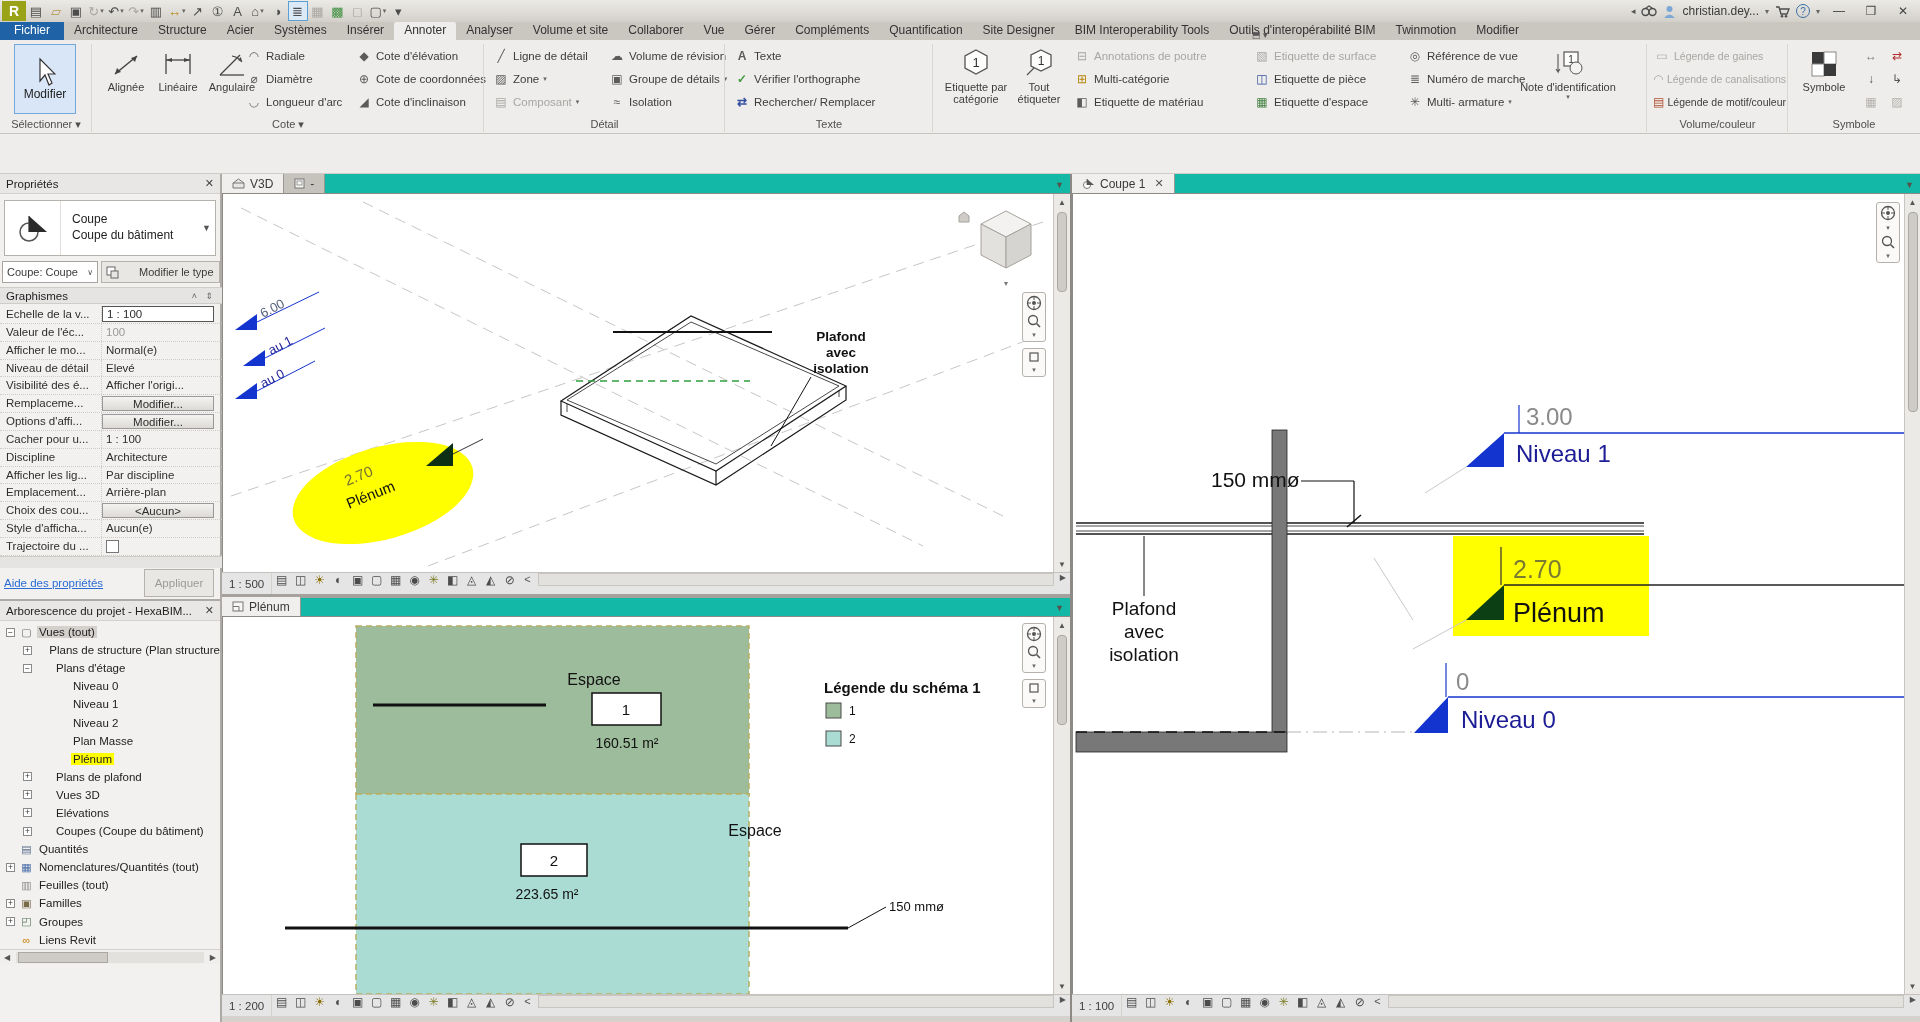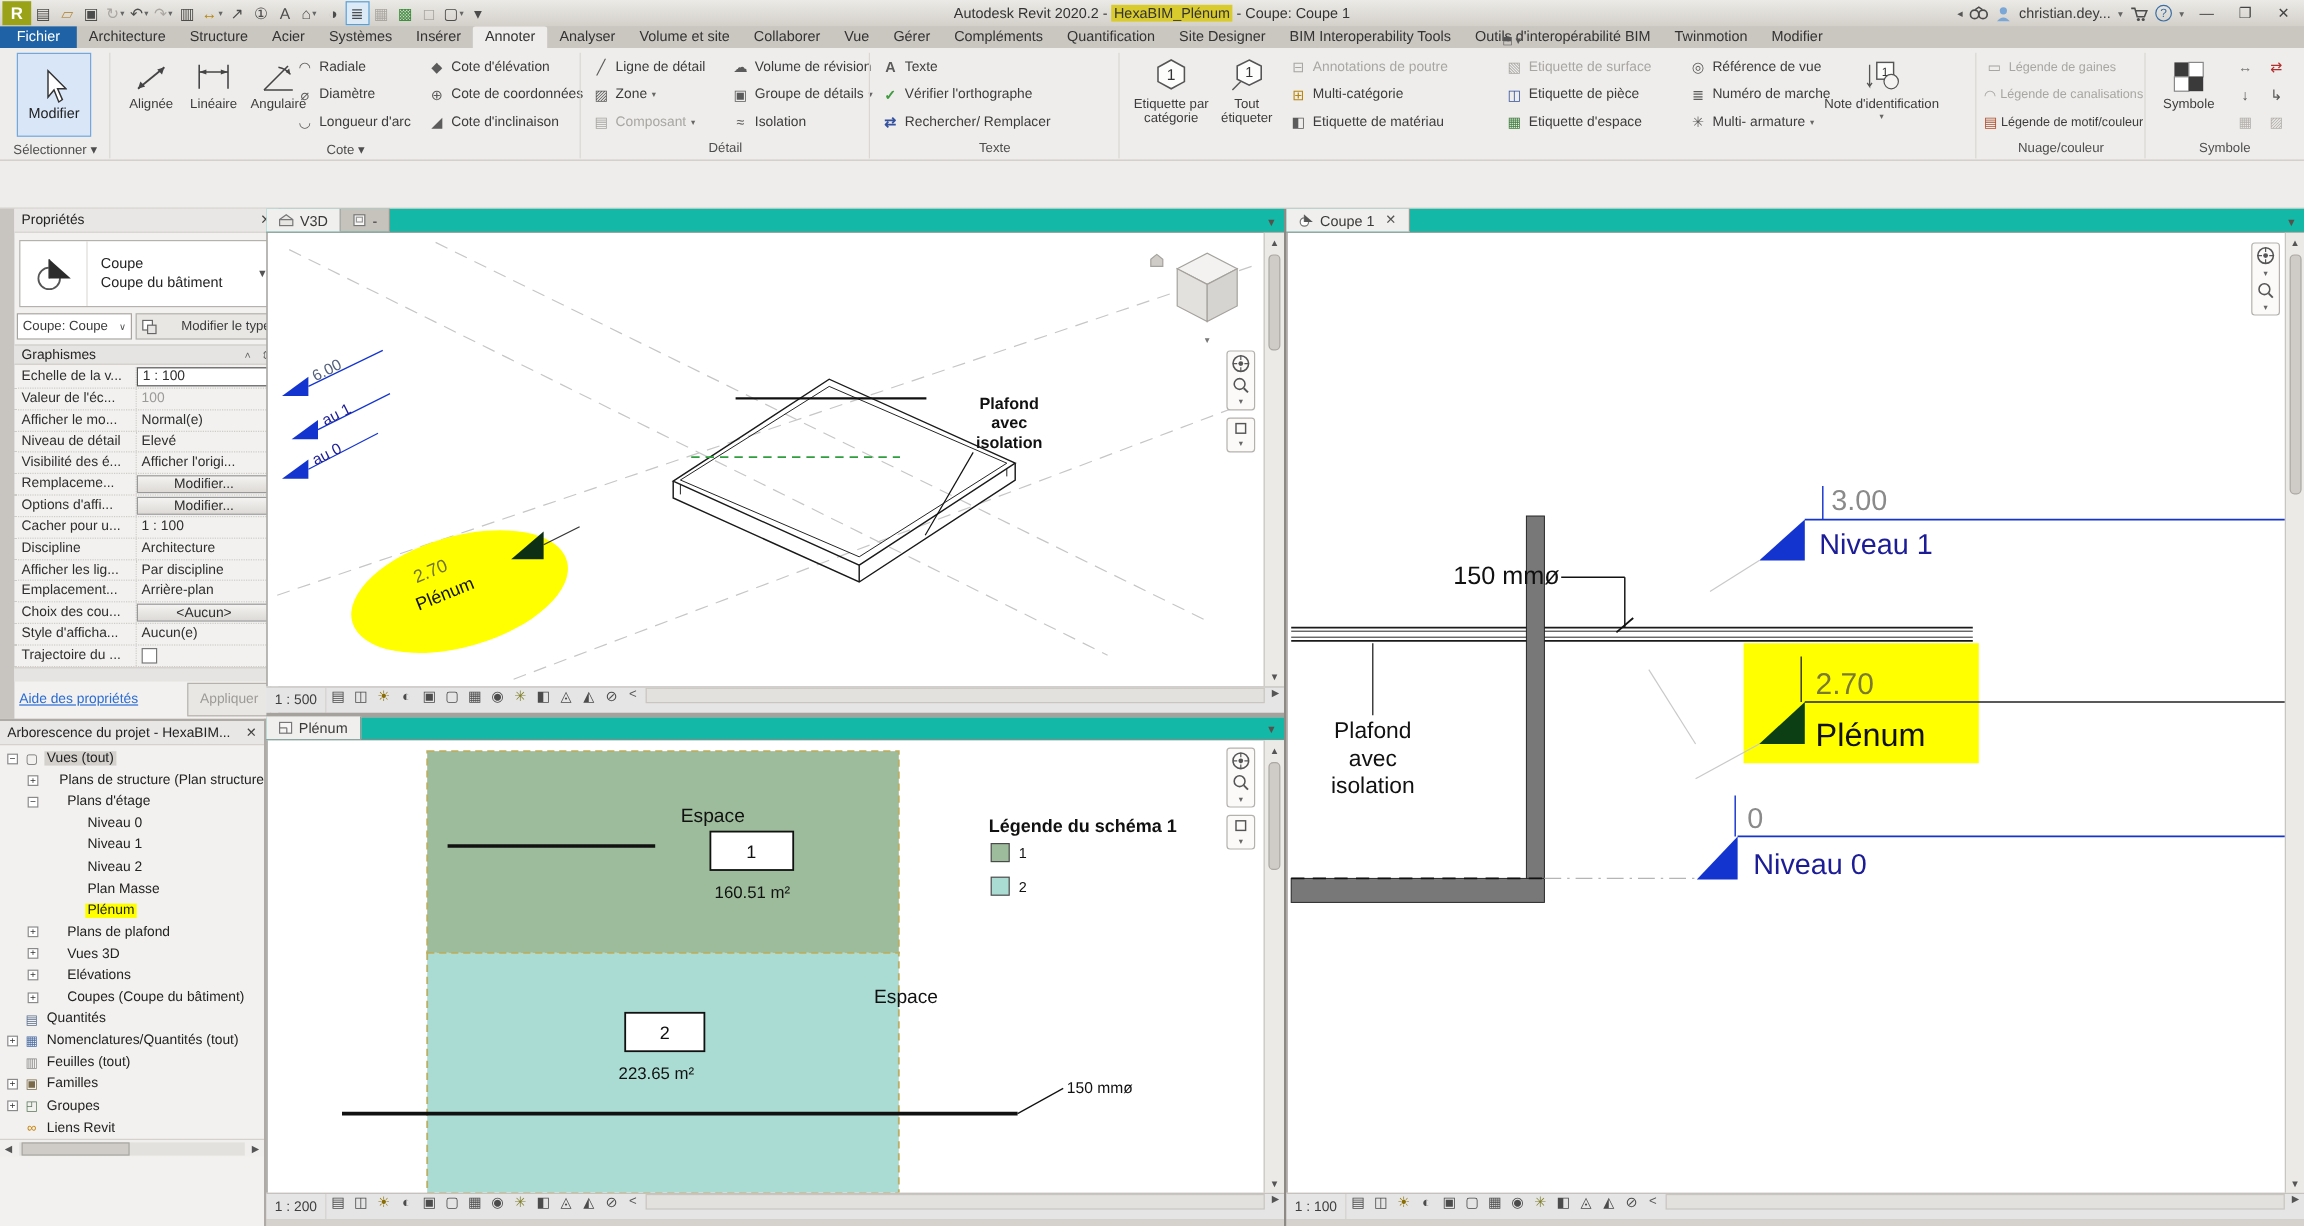--- a/index.html
+++ b/index.html
@@ -68,21 +68,21 @@
   .vs-arrow { font-size:8px; color:#555; height:16px; display:flex; align-items:center; }
   .vs-thumb { width:10px; background:#cfccc7; border:1px solid #aba8a3; border-radius:4px; }
   .splitter-h { background:#a5a29d; }
   .splitter-v { background:#8d8a85; }
   .navcluster { position:absolute; width:26px; display:flex; flex-direction:column; align-items:center; gap:2px; }
   .navbox { width:24px; background:#fbfaf9; border:1px solid #b5b2ad; border-radius:3px;
     display:flex; flex-direction:column; align-items:center; padding:2px 0; gap:3px; }
   .navbox .caret { font-size:7px; color:#666; }
 
   
-  .props { left:12px; top:174px; width:222px; height:425px; background:#f2f1ef; border-right:2px solid #aeaba6; font-size:11.5px; }
+  .props { left:0; top:174px; width:222px; height:425px; background:#f2f1ef; border-right:2px solid #aeaba6; font-size:11.5px; }
   .pal-head { height:20px; display:flex; align-items:center; padding:0 6px; background:#e9e7e5; border-bottom:1px solid #d5d2ce; color:#222; }
   .pal-head .x { margin-left:auto; color:#444; font-size:11px; }
   .typesel { position:absolute; left:4px; top:26px; width:212px; height:56px; background:#fff; border:1px solid #b5b2ad; display:flex; }
   .typesel .tico { width:56px; border-right:1px solid #e0ddda; display:flex; align-items:center; justify-content:center; }
   .typesel .ttxt { padding:10px 0 0 8px; font-size:12px; color:#222; line-height:16px; }
   .typesel .dd { margin-left:auto; align-self:center; padding-right:4px; color:#555; font-size:9px; }
   .selrow { position:absolute; left:2px; top:87px; width:218px; height:22px; display:flex; gap:3px; }
   .combo { flex:0 0 96px; background:#fff; border:1px solid #a8a5a0; display:flex; align-items:center; padding:0 4px; font-size:11px; }
   .combo .dd { margin-left:auto; font-size:8px; color:#555; }
   .modtype { flex:1; background:#e9e7e4; border:1px solid #b5b2ad; display:flex; align-items:center; gap:20px; padding:0 4px; font-size:11px; }
@@ -206,23 +206,20 @@
         </div>
         <div class="qat-btn">
           <span class="g">▢</span>
           <span class="dd">▾</span>
         </div>
         <div class="qat-btn">
           <span class="g">▾</span>
 
         </div>
       </div>
-    <div class="title-center">
-      <span>Autodesk Revit 2020.2 - </span><span class="title-hl">HexaBIM_Plénum</span><span> - Coupe: Coupe 1</span>
-    </div>
     <div class="title-right">
       <span style="font-size:9px;color:#555">◂</span>
       <svg width="16" height="12">
         <circle cx="4.5" cy="7" r="3.5" fill="none" stroke="#4c4c4c" stroke-width="1.4"></circle>
         <circle cx="11.5" cy="7" r="3.5" fill="none" stroke="#4c4c4c" stroke-width="1.4"></circle>
         <path d="M5 3 L8 1 L11 3" fill="none" stroke="#4c4c4c" stroke-width="1.2"></path>
       </svg>
       <svg width="13" height="13">
         <circle cx="6.5" cy="4" r="3" fill="#7ba7d7"></circle>
           <path d="M1 13 Q6.5 6 12 13 Z" fill="#7ba7d7"></path>
@@ -498,21 +495,21 @@
           <div class="rrow grayed" style="font-size:10.5px">
           <span class="g">◠</span>
           <span>Légende de canalisations</span>
           </div>
           <div class="rrow" style="font-size:10.5px">
           <span class="g" style="color: rgb(176, 80, 48);">▤</span>
           <span>Légende de motif/couleur</span>
           </div>
         </div>
       <div class="pdiv"></div>
-      <div class="plabel-row">Nuage/couleur</div>
+      <div class="plabel-row">Volume/couleur</div>
     </div>
 
     <div class="rpanel" style="left:1788px;width:132px">
       <div class="bigbtn" style="left:8px;width:56px">
         <div class="bico">
           <svg width="28" height="28">
               <rect x="2" y="2" width="12" height="12" fill="#3a3a3a"></rect>
               <rect x="14" y="2" width="12" height="12" fill="#fff" stroke="#888"></rect>
               <rect x="2" y="14" width="12" height="12" fill="#fff" stroke="#888"></rect>
               <rect x="14" y="14" width="12" height="12" fill="#3a3a3a"></rect>

